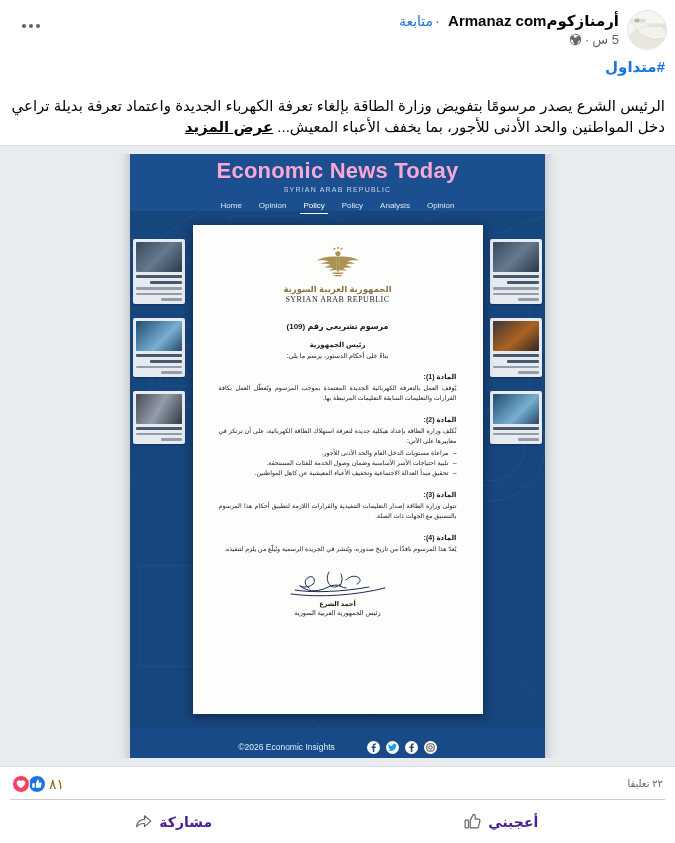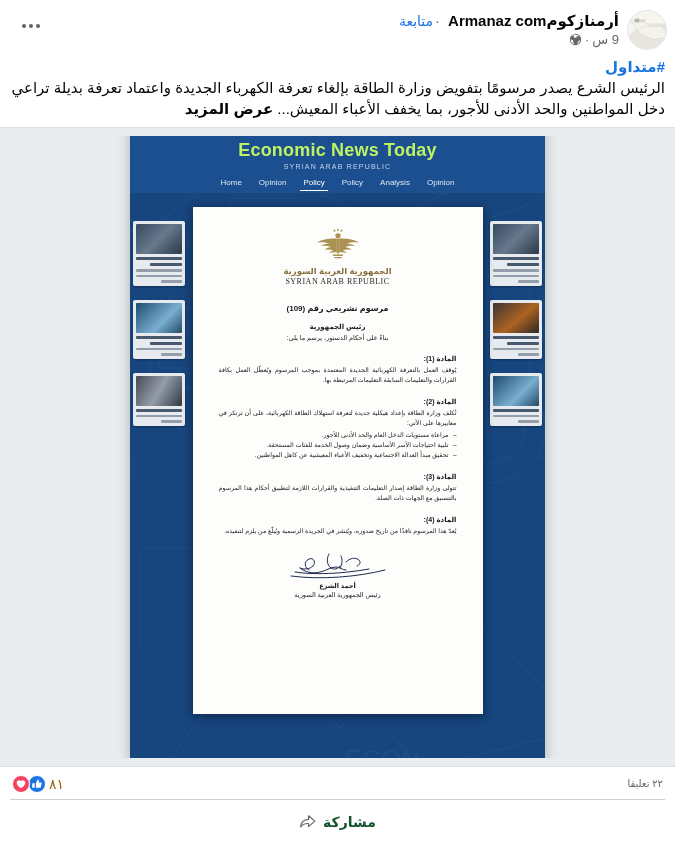--- a/index.html
+++ b/index.html
@@ -95,28 +95,29 @@
     direction: rtl;
     text-align: right;
     font-size: 15px;
     line-height: 21px;
     color: #050505;
   }
   .hashtag {
     color: #1b74e4;
     font-weight: bold;
     display: block;
-    margin-bottom: 0;
+    margin-bottom: 18px;
     font-size: 15px;
   }
   .body-text { display: inline; }
   .see-more {
     color: #050505;
     font-weight: bold;
     cursor: pointer;
+    text-decoration: underline;
   }
 
   
   .post-media {
     flex: 1;
     background: #e9ecef;
     position: relative;
     overflow: hidden;
     border-top: 1px solid #dddfe2;
     border-bottom: 1px solid #dddfe2;
@@ -143,22 +144,22 @@
   }
   .site-head {
     position: relative;
     background: #1b4f8f;
     padding: 12px 0 0 0;
     text-align: center;
     height: 65px;
     z-index: 2;
   }
   .site-title {
-    color: #bef264;
-    font-size: 18px;
+    color: #f9a8d4;
+    font-size: 22px;
     font-weight: bold;
     letter-spacing: 0.2px;
     direction: ltr;
   }
   .site-sub {
     color: #c5d6ea;
     font-size: 7px;
     letter-spacing: 1.2px;
     margin-top: 2px;
     direction: ltr;
@@ -408,21 +409,21 @@
     direction: rtl;
     margin: 0 10px;
   }
   .action-btn {
     flex: 1;
     display: flex;
     align-items: center;
     justify-content: center;
     gap: 7px;
     cursor: pointer;
-    color: #14532d;
+    color: #4c1d95;
     font-size: 14px;
     font-weight: bold;
     border-radius: 4px;
   }
   .action-btn svg { display: block; }
 </style>
 </head>
 <body>
 
 <div class="post-card">
@@ -439,21 +440,21 @@
         <rect x="13" y="9" width="6" height="1" fill="#c9c7bf"></rect>
         <rect x="13" y="11" width="4" height="1" fill="#c9c7bf"></rect>
       </svg>
     </div>
 
     <div class="header-text">
       <div class="name-line">
         <span class="page-name">أرمنازكوم</span><span class="page-name" style="padding:0 3px;"></span><span class="page-name">Armanaz com</span><span class="sep">·</span><span class="follow-link">متابعة</span>
       </div>
       <div class="meta-line">
-        <span class="meta-time">9 س</span>
+        <span class="meta-time">5 س</span>
         <span class="meta-dot">·</span>
         <span class="globe-icon">
           <svg width="13" height="13" viewBox="0 0 16 16" fill="#65676b">
             <path d="M8 1a7 7 0 100 14A7 7 0 008 1zm0 1.2a5.8 5.8 0 014.1 1.7l-1 .5-1.3-.4-.9.7.4 1-1.2.4-1-.8-1.3.3-.4-1 1-.8-.7-.9-1.3.4-.6-.8A5.77 5.77 0 018 2.2zM2.3 7.3l.9 1.1 1.5.3.6 1.4-.3 1.6 1.1.9.2 1.2A5.81 5.81 0 012.2 8c0-.24.03-.47.1-.7zm7.6 6.3l.3-1.3 1.4-1.1.2-1.5 1.6-.9.3-.8a5.8 5.8 0 01-3.8 5.6z"></path>
           </svg>
         </span>
       </div>
     </div>
 
     <div class="menu-dots">
@@ -620,20 +621,46 @@
                   <path d="M73 12 c4-4 9-5 13-2 2 2 1 5-2 6"></path>
                   <path d="M22 22 C40 25 68 24 96 19"></path>
                   <path d="M18 26 C48 30 84 27 112 20"></path>
                 </g>
               </svg>
               <div class="sign-name">أحمد الشرع</div>
               <div class="sign-role">رئيس الجمهورية العربية السورية</div>
             </div>
           </div>
 
+          <div class="site-foot">
+            <span class="foot-copy">©2026 Economic Insights</span>
+            <span class="foot-social">
+              <span class="soc">
+                <svg width="9" height="9" viewBox="0 0 16 16" fill="#174a87">
+                    <path d="M9.5 16V9h2.3l.35-2.7H9.5V4.6c0-.78.22-1.3 1.33-1.3h1.42V.9C12 .86 11.16.8 10.18.8 8.13.8 6.73 2.05 6.73 4.35V6.3H4.4V9h2.33v7h2.77z"></path>
+                  </svg>
+              </span>
+              <span class="soc">
+                <svg width="9" height="9" viewBox="0 0 16 16" fill="#1b9fe0">
+                    <path d="M16 3.04a6.5 6.5 0 01-1.88.52 3.29 3.29 0 001.44-1.82 6.56 6.56 0 01-2.08.8A3.28 3.28 0 007.8 5.52a9.3 9.3 0 01-6.76-3.43 3.28 3.28 0 001.02 4.38 3.26 3.26 0 01-1.49-.41v.04a3.28 3.28 0 002.63 3.22 3.3 3.3 0 01-1.48.06 3.28 3.28 0 003.07 2.28A6.59 6.59 0 010 12.95a9.29 9.29 0 005.03 1.47c6.04 0 9.34-5 9.34-9.33V4.65A6.66 6.66 0 0016 3.04z"></path>
+                  </svg>
+              </span>
+              <span class="soc">
+                <svg width="9" height="9" viewBox="0 0 16 16" fill="#174a87">
+                    <path d="M9.5 16V9h2.3l.35-2.7H9.5V4.6c0-.78.22-1.3 1.33-1.3h1.42V.9C12 .86 11.16.8 10.18.8 8.13.8 6.73 2.05 6.73 4.35V6.3H4.4V9h2.33v7h2.77z"></path>
+                  </svg>
+              </span>
+              <span class="soc">
+                <svg width="9" height="9" viewBox="0 0 16 16" fill="none" stroke="#333" stroke-width="1.6">
+                    <rect x="1.6" y="1.6" width="12.8" height="12.8" rx="3.6"></rect>
+                    <circle cx="8" cy="8" r="3.1"></circle>
+                  </svg>
+              </span>
+            </span>
+          </div>
 
         </div>
       </div>
     </div>
     <div class="media-edge-top"></div>
     <div class="media-edge-bottom"></div>
   </div>
 
   <div class="counts-row">
     <span class="comments-count">٢٢ تعليقا</span>
@@ -647,20 +674,29 @@
         <svg width="10" height="10" viewBox="0 0 16 16" fill="#ffffff">
             <path d="M6.2 6.6 9.1.9c.9-.2 1.8.5 1.8 1.5v3h3.2c.9 0 1.5.8 1.3 1.6l-1.4 6c-.15.66-.74 1.1-1.4 1.1H6.2zM1.2 6.6h3v7.5h-3a.9.9 0 01-.9-.9V7.5a.9.9 0 01.9-.9z"></path>
           </svg>
       </span>
       <span class="react-count">٨١</span>
     </span>
   </div>
 
   <div class="action-bar">
 
+    <div class="action-btn">
+      <span>أعجبني</span>
+      <span>
+        <svg width="17" height="17" viewBox="0 0 20 20" fill="none" stroke="#65676b" stroke-width="1.4" stroke-linejoin="round">
+          <path d="M7.4 8.4 11 1.6c1.1-.2 2.2.7 2.2 1.9v3.6h3.9c1.1 0 1.9.9 1.6 2l-1.6 7.1c-.2.8-.9 1.4-1.7 1.4H7.4z"></path>
+          <rect x="1.3" y="8.4" width="4" height="9.2" rx="1"></rect>
+        </svg>
+      </span>
+    </div>
 
 
     <div class="action-btn">
       <span>مشاركة</span>
       <span>
         <svg width="17" height="17" viewBox="0 0 20 20" fill="none" stroke="#65676b" stroke-width="1.4" stroke-linejoin="round" stroke-linecap="round">
           <path d="M11.2 3.2 18.6 9.6 11.2 16v-3.6c-4.2-.2-7.2 1-9.2 4 .3-5.5 3.4-8.5 9.2-8.9z"></path>
         </svg>
       </span>
     </div>

